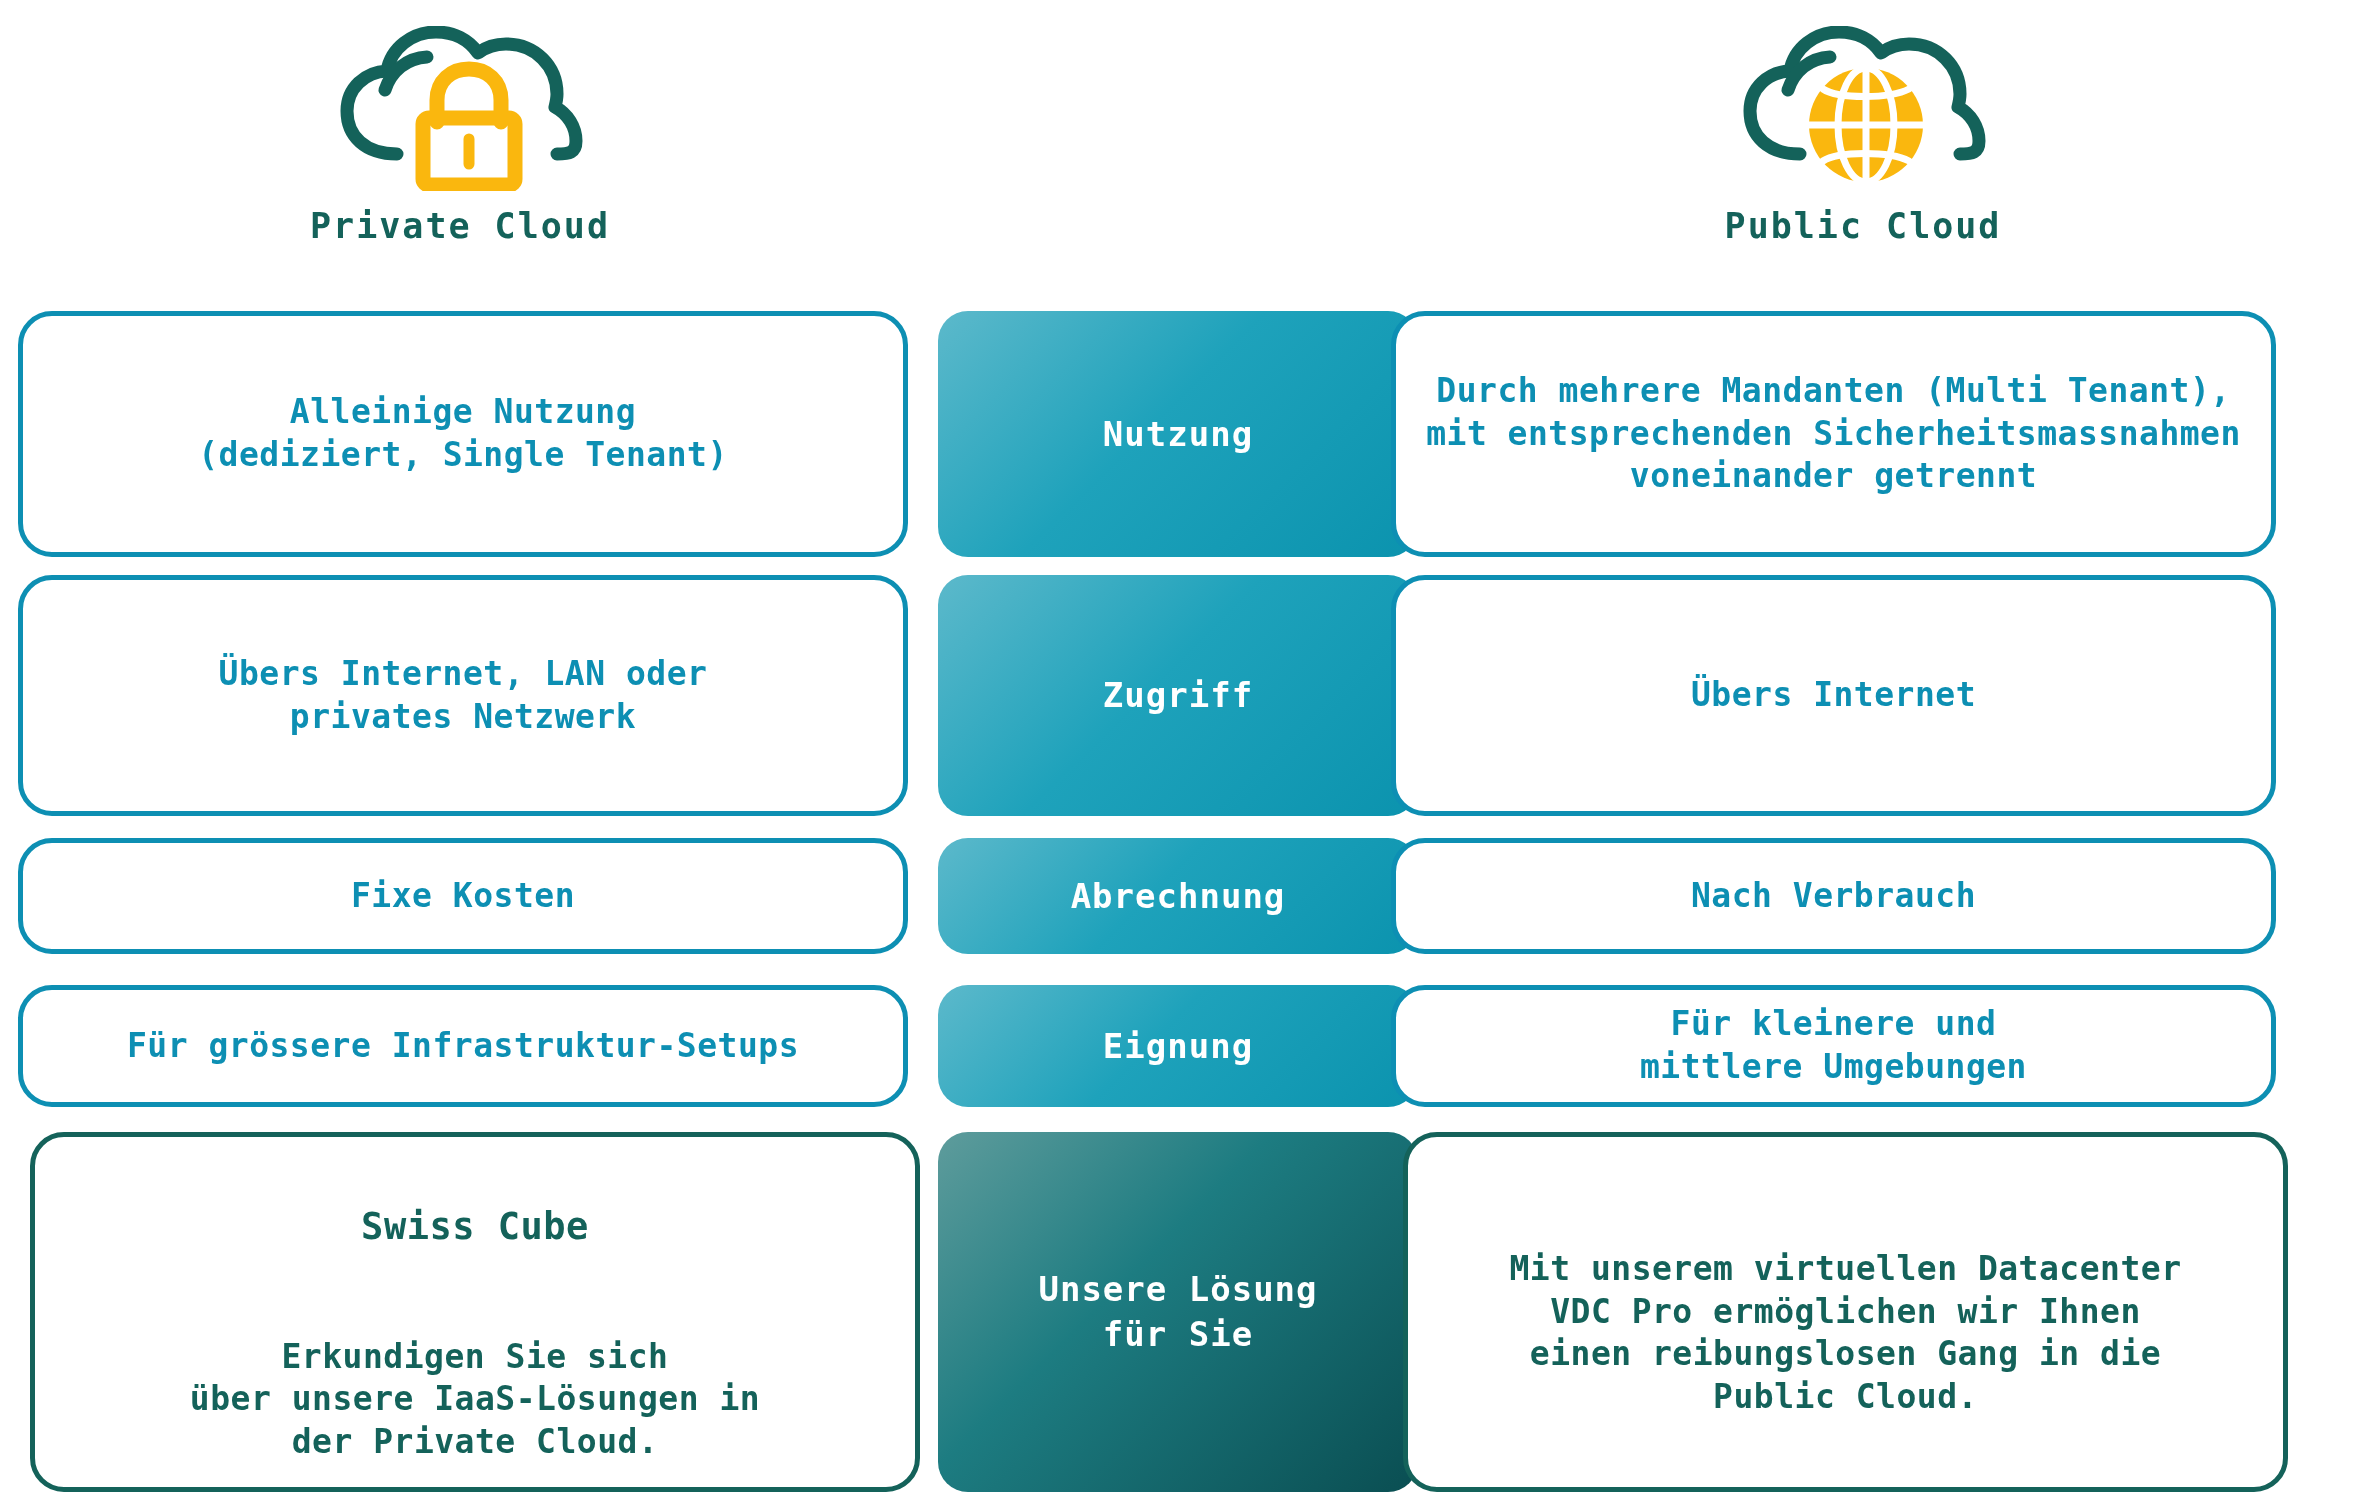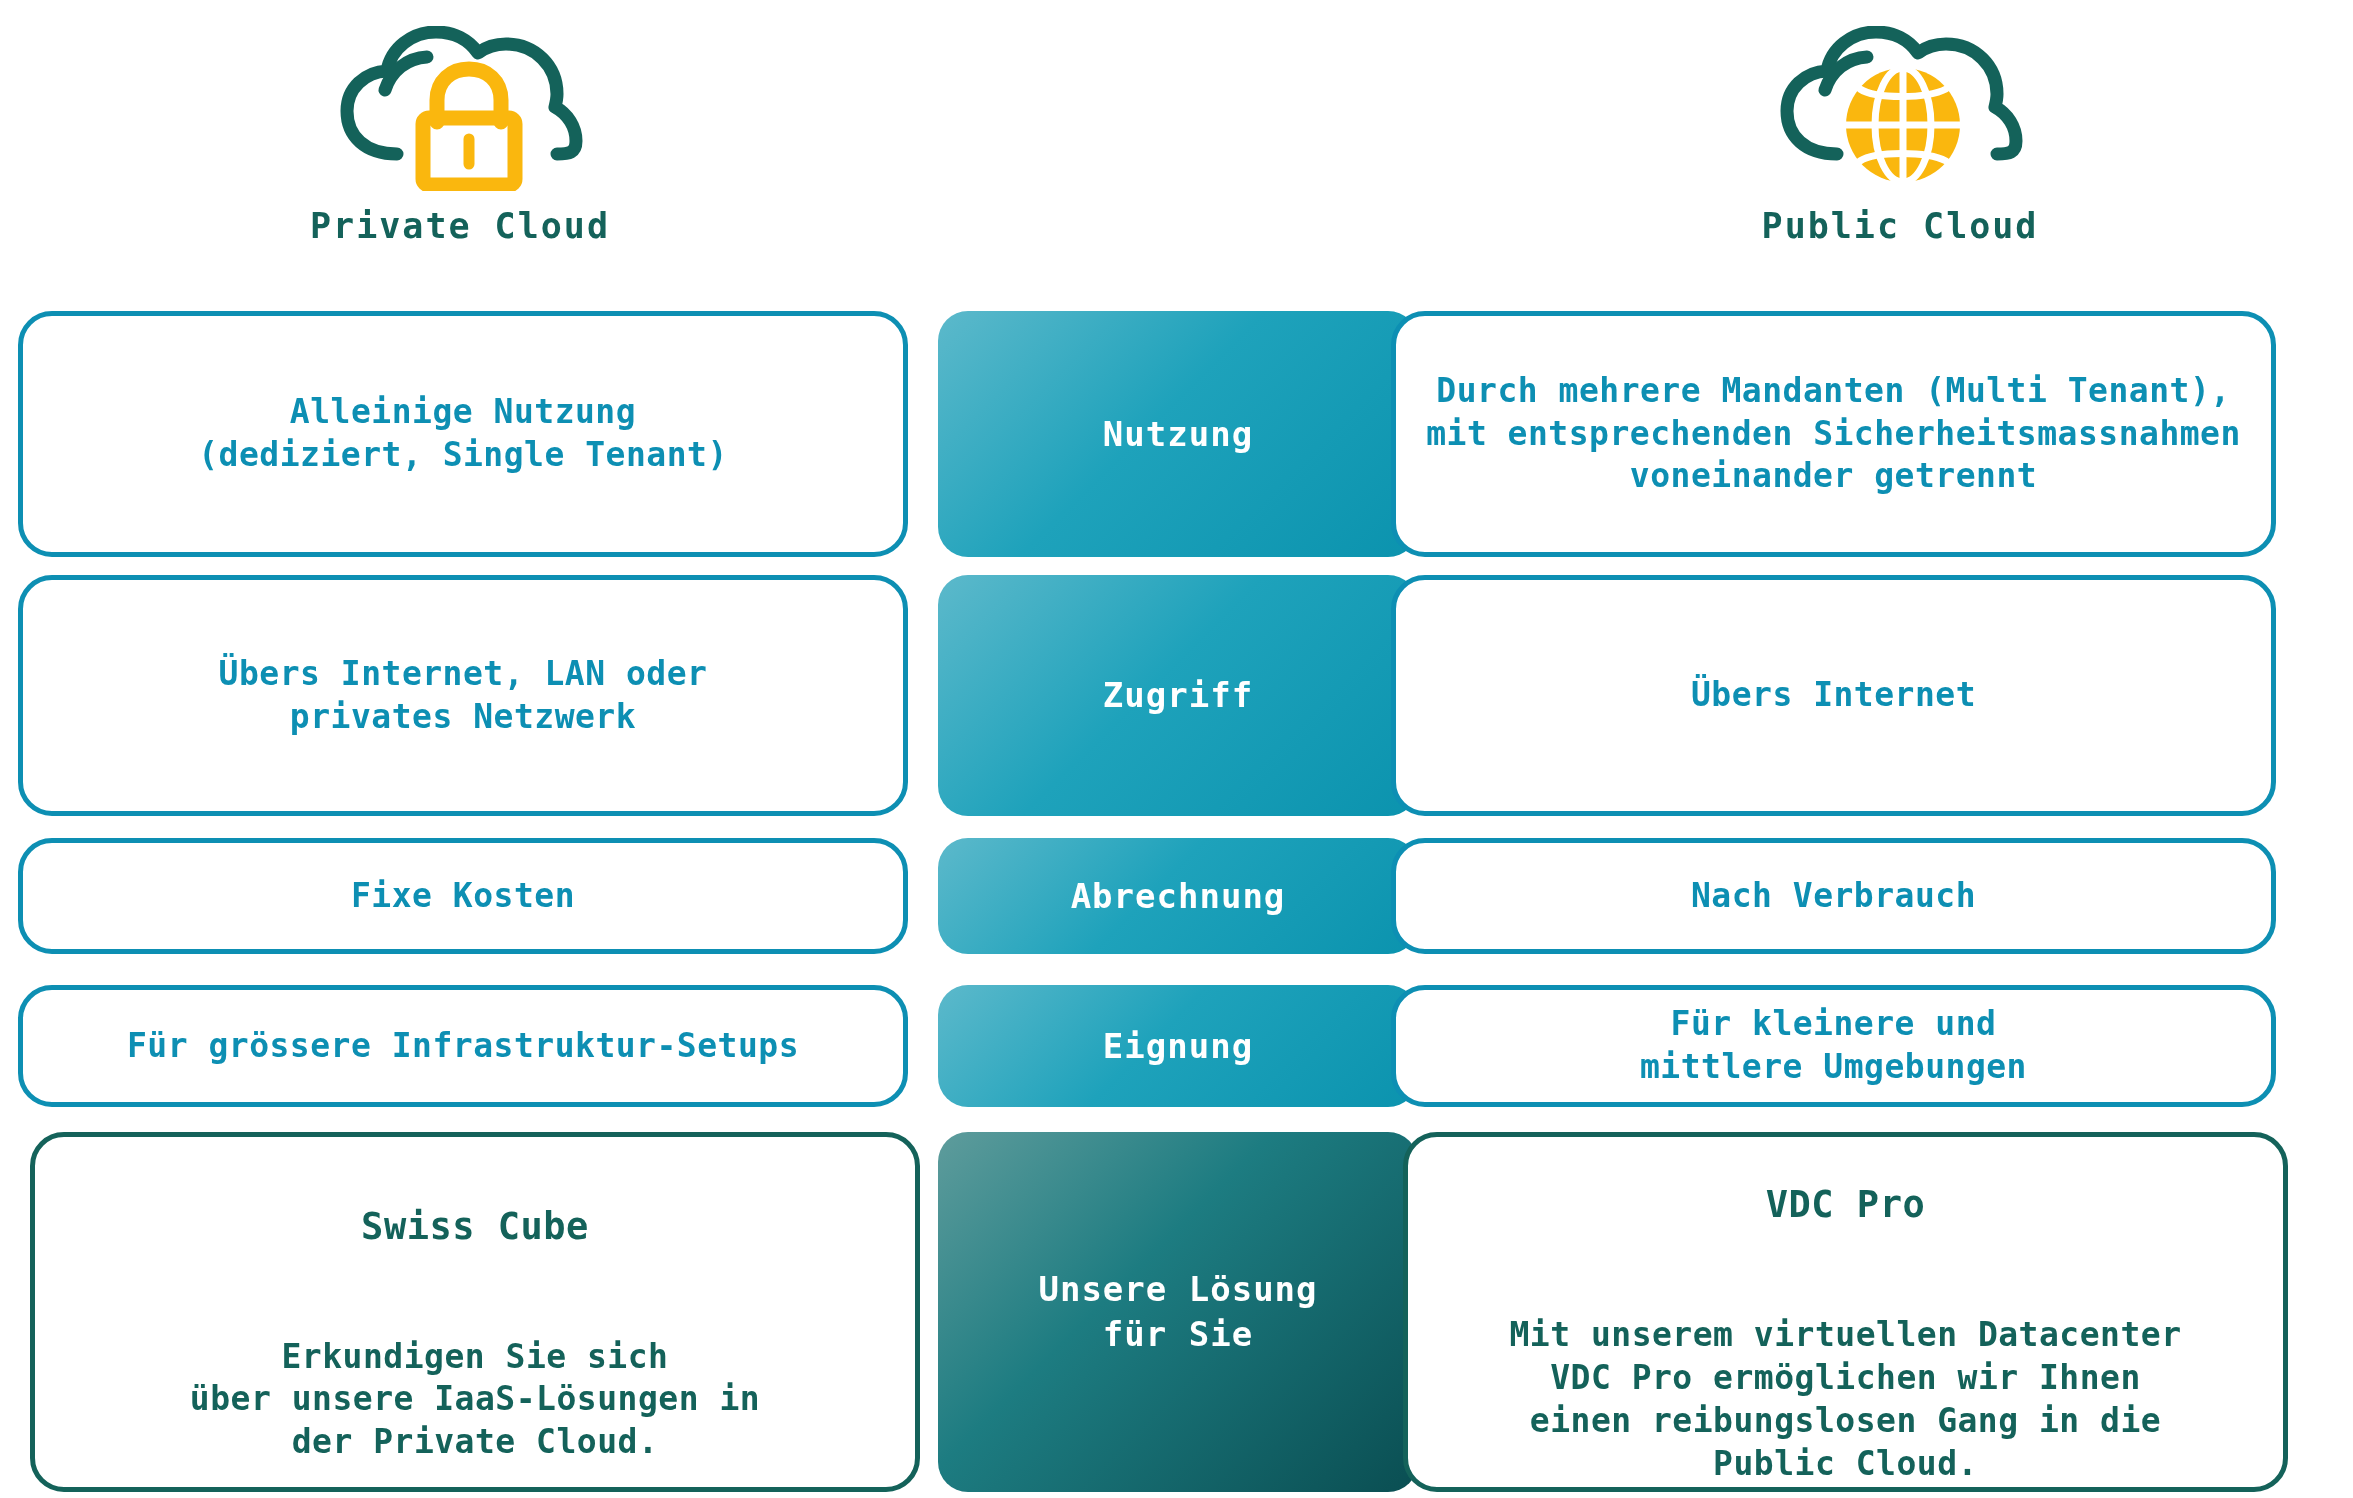--- a/index.html
+++ b/index.html
@@ -24,21 +24,21 @@
     position: absolute;
     top: 0;
     width: 600px;
     height: 290px;
     display: flex;
     flex-direction: column;
     align-items: center;
     justify-content: flex-start;
   }
   #header-private { left: 160px; }
-  #header-public  { left: 1600px; }
+  #header-public  { left: 1563px; }
 
   .cloud-icon-wrap {
     width: 270px;
     height: 180px;
     margin-top: 18px;
     display: flex;
     align-items: center;
     justify-content: center;
   }
   .cloud-icon-wrap svg { display: block; }
@@ -209,21 +209,20 @@
 über unsere IaaS-Lösungen in
 der Private Cloud.</span>
     </div>
   </div>
   <div class="card card-center solution col-center row-5">
     <div class="center-label">Unsere Lösung
 für Sie</div>
   </div>
   <div class="card card-outline dark-variant col-right row-5">
     <div class="card-text dark-variant">
-      <span class="solution-heading">VDC Pro</span>
       <span>Mit unserem virtuellen Datacenter
 VDC Pro ermöglichen wir Ihnen
 einen reibungslosen Gang in die
 Public Cloud.</span>
     </div>
   </div>
 
 </div>
 
 </body></html>

